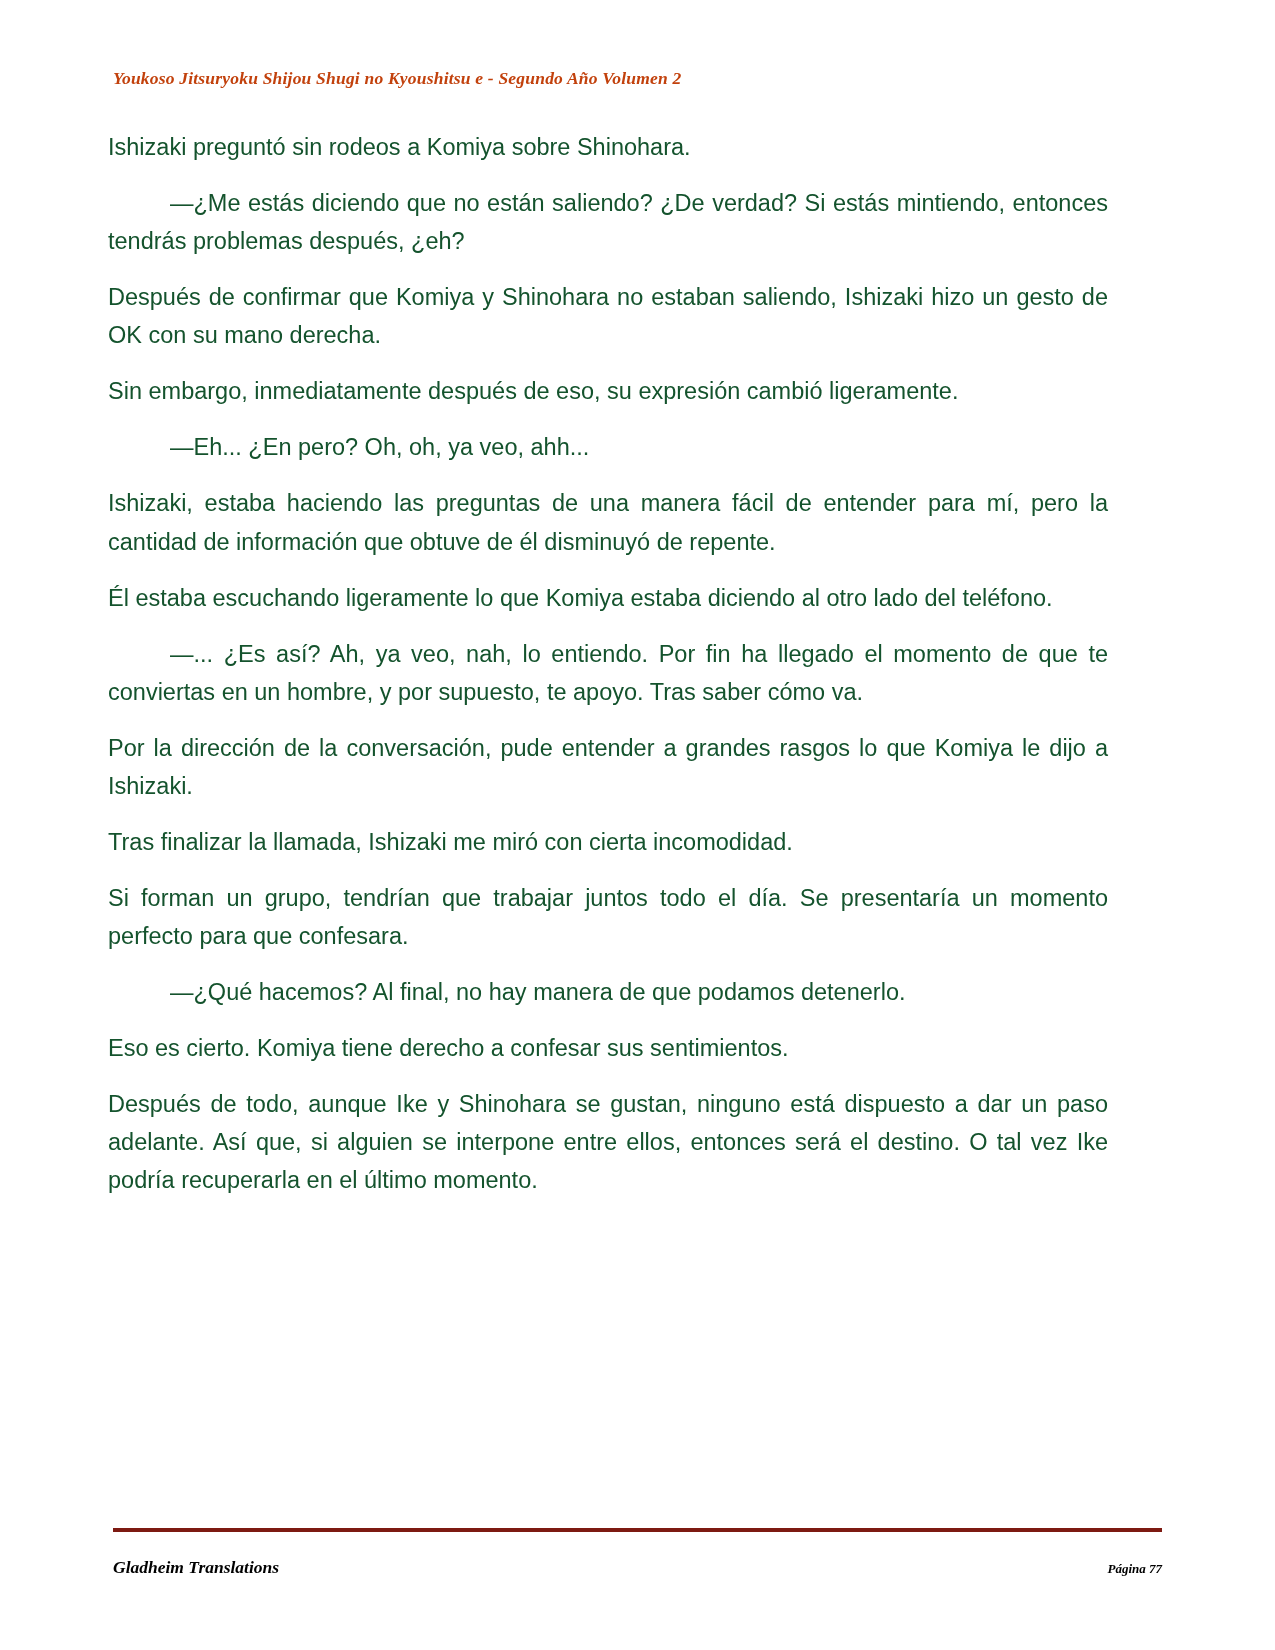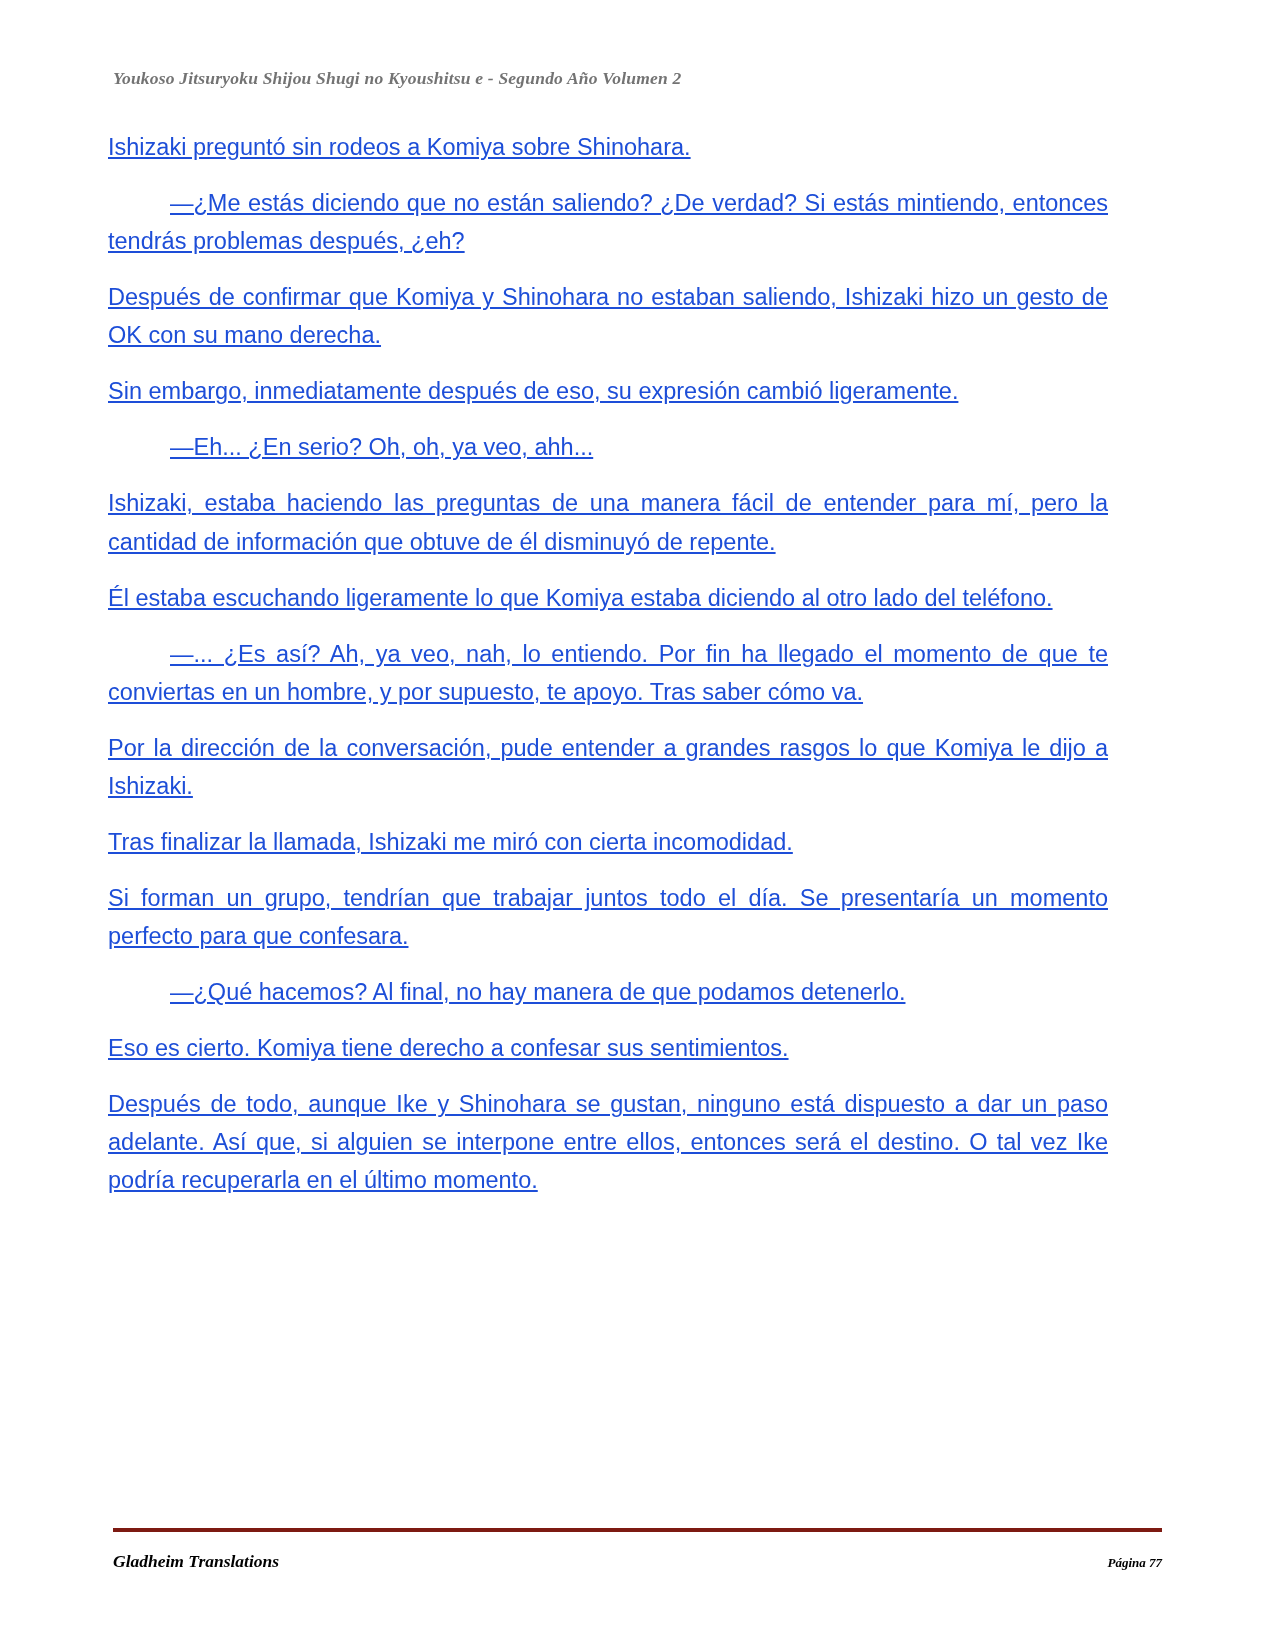--- a/index.html
+++ b/index.html
@@ -20,54 +20,53 @@
   .header {
     position: absolute;
     top: 68px;
     left: 113px;
     right: 113px;
     font-family: "Liberation Serif", serif;
     font-weight: bold;
     font-style: italic;
     font-size: 17.5px;
     letter-spacing: 0.2px;
-    color: #737373;
+    color: #c2410c;
     white-space: nowrap;
   }
   .content {
     position: absolute;
     top: 128px;
     left: 108px;
     width: 1000px;
   }
   .para {
     font-size: 23.5px;
     line-height: 1.62;
     text-align: justify;
     text-justify: inter-word;
     margin: 0 0 18px 0;
-    color: #1d4ed8;
-    text-decoration: underline;
+    color: #14532d;
   }
   .para.indent {
     text-indent: 62px;
   }
   .footer-rule {
     position: absolute;
     left: 113px;
     right: 113px;
     bottom: 118px;
     height: 4px;
     background: #7d1a12;
   }
   .footer {
     position: absolute;
     left: 113px;
     right: 113px;
-    bottom: 78px;
+    bottom: 72px;
     display: flex;
     justify-content: space-between;
     align-items: baseline;
     font-family: "Liberation Serif", serif;
     font-weight: bold;
     font-style: italic;
     font-size: 17.5px;
   }
   .footer-right {
     font-size: 13px;
@@ -78,21 +77,21 @@
 
 <div class="page">
 
   <div class="header">Youkoso Jitsuryoku Shijou Shugi no Kyoushitsu e - Segundo Año Volumen 2</div>
 
   <div class="content">
     <p class="para">Ishizaki preguntó sin rodeos a Komiya sobre Shinohara.</p>
     <p class="para indent">—¿Me estás diciendo que no están saliendo? ¿De verdad? Si estás mintiendo, entonces tendrás problemas después, ¿eh?</p>
     <p class="para">Después de confirmar que Komiya y Shinohara no estaban saliendo, Ishizaki hizo un gesto de OK con su mano derecha.</p>
     <p class="para">Sin embargo, inmediatamente después de eso, su expresión cambió ligeramente.</p>
-    <p class="para indent">—Eh... ¿En serio? Oh, oh, ya veo, ahh...</p>
+    <p class="para indent">—Eh... ¿En pero? Oh, oh, ya veo, ahh...</p>
     <p class="para">Ishizaki, estaba haciendo las preguntas de una manera fácil de entender para mí, pero la cantidad de información que obtuve de él disminuyó de repente.</p>
     <p class="para">Él estaba escuchando ligeramente lo que Komiya estaba diciendo al otro lado del teléfono.</p>
     <p class="para indent">—... ¿Es así? Ah, ya veo, nah, lo entiendo. Por fin ha llegado el momento de que te conviertas en un hombre, y por supuesto, te apoyo. Tras saber cómo va.</p>
     <p class="para">Por la dirección de la conversación, pude entender a grandes rasgos lo que Komiya le dijo a Ishizaki.</p>
     <p class="para">Tras finalizar la llamada, Ishizaki me miró con cierta incomodidad.</p>
     <p class="para">Si forman un grupo, tendrían que trabajar juntos todo el día. Se presentaría un momento perfecto para que confesara.</p>
     <p class="para indent">—¿Qué hacemos? Al final, no hay manera de que podamos detenerlo.</p>
     <p class="para">Eso es cierto. Komiya tiene derecho a confesar sus sentimientos.</p>
     <p class="para">Después de todo, aunque Ike y Shinohara se gustan, ninguno está dispuesto a dar un paso adelante. Así que, si alguien se interpone entre ellos, entonces será el destino. O tal vez Ike podría recuperarla en el último momento.</p>
   </div>

